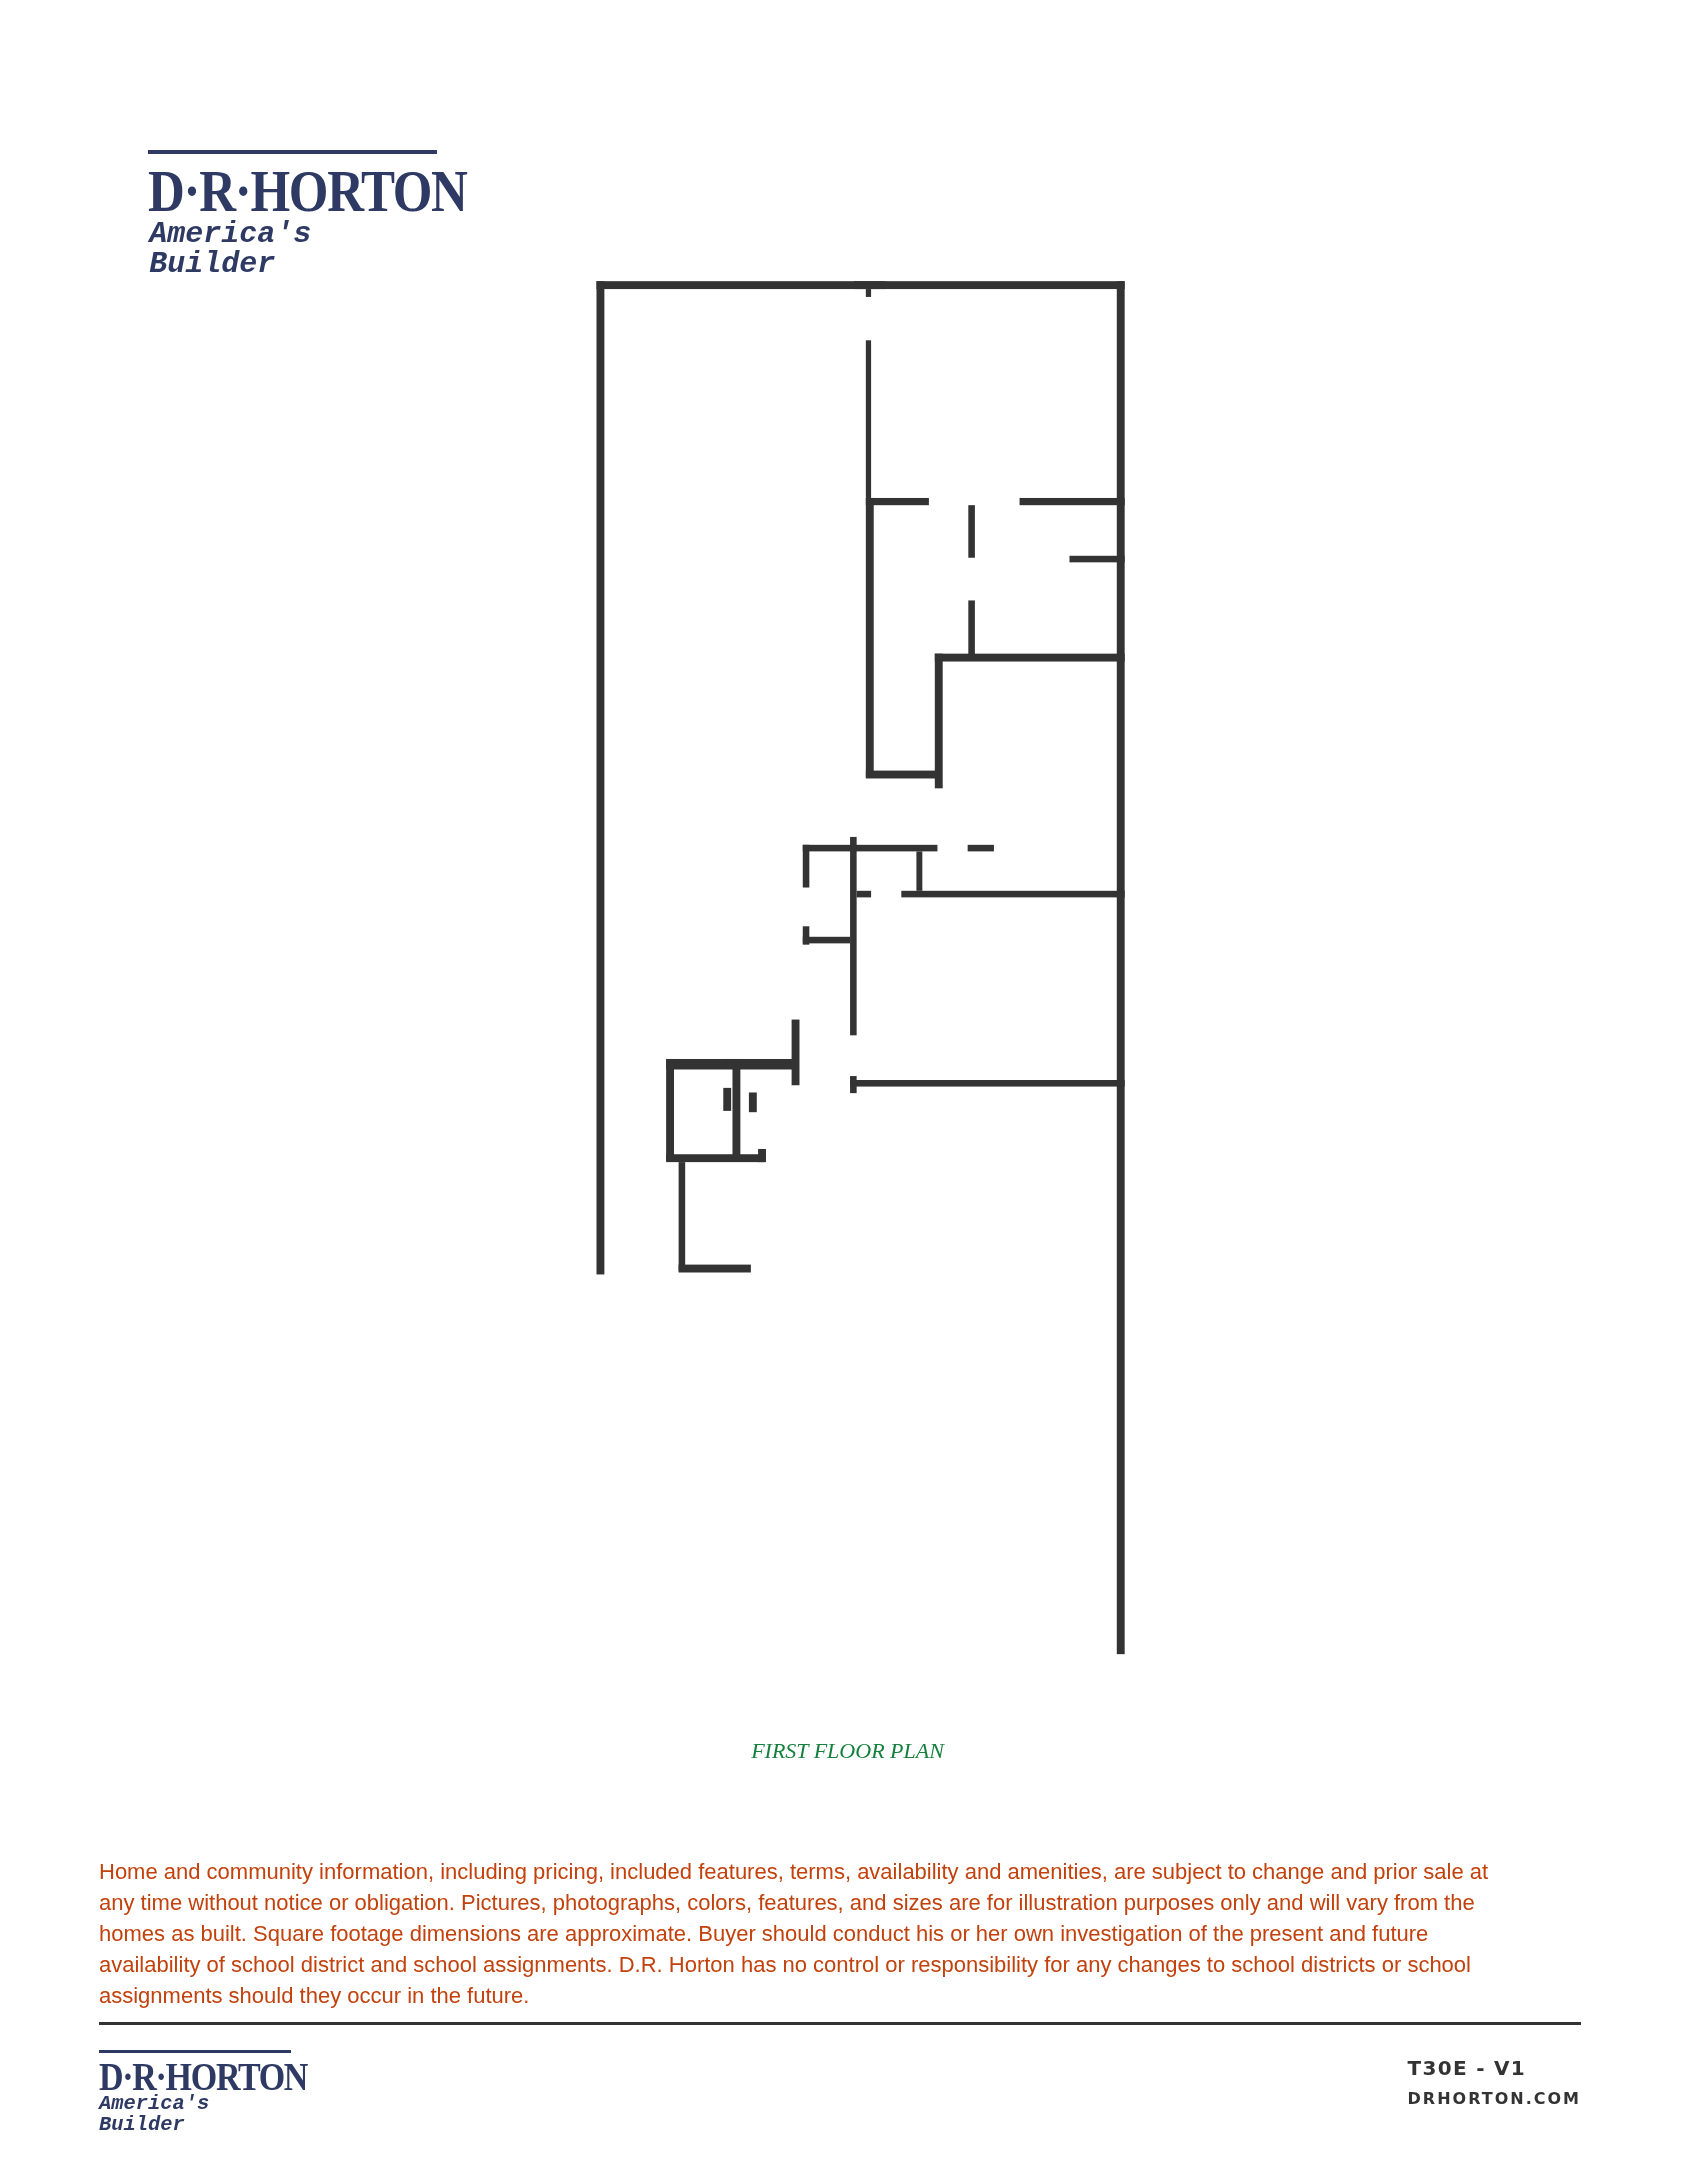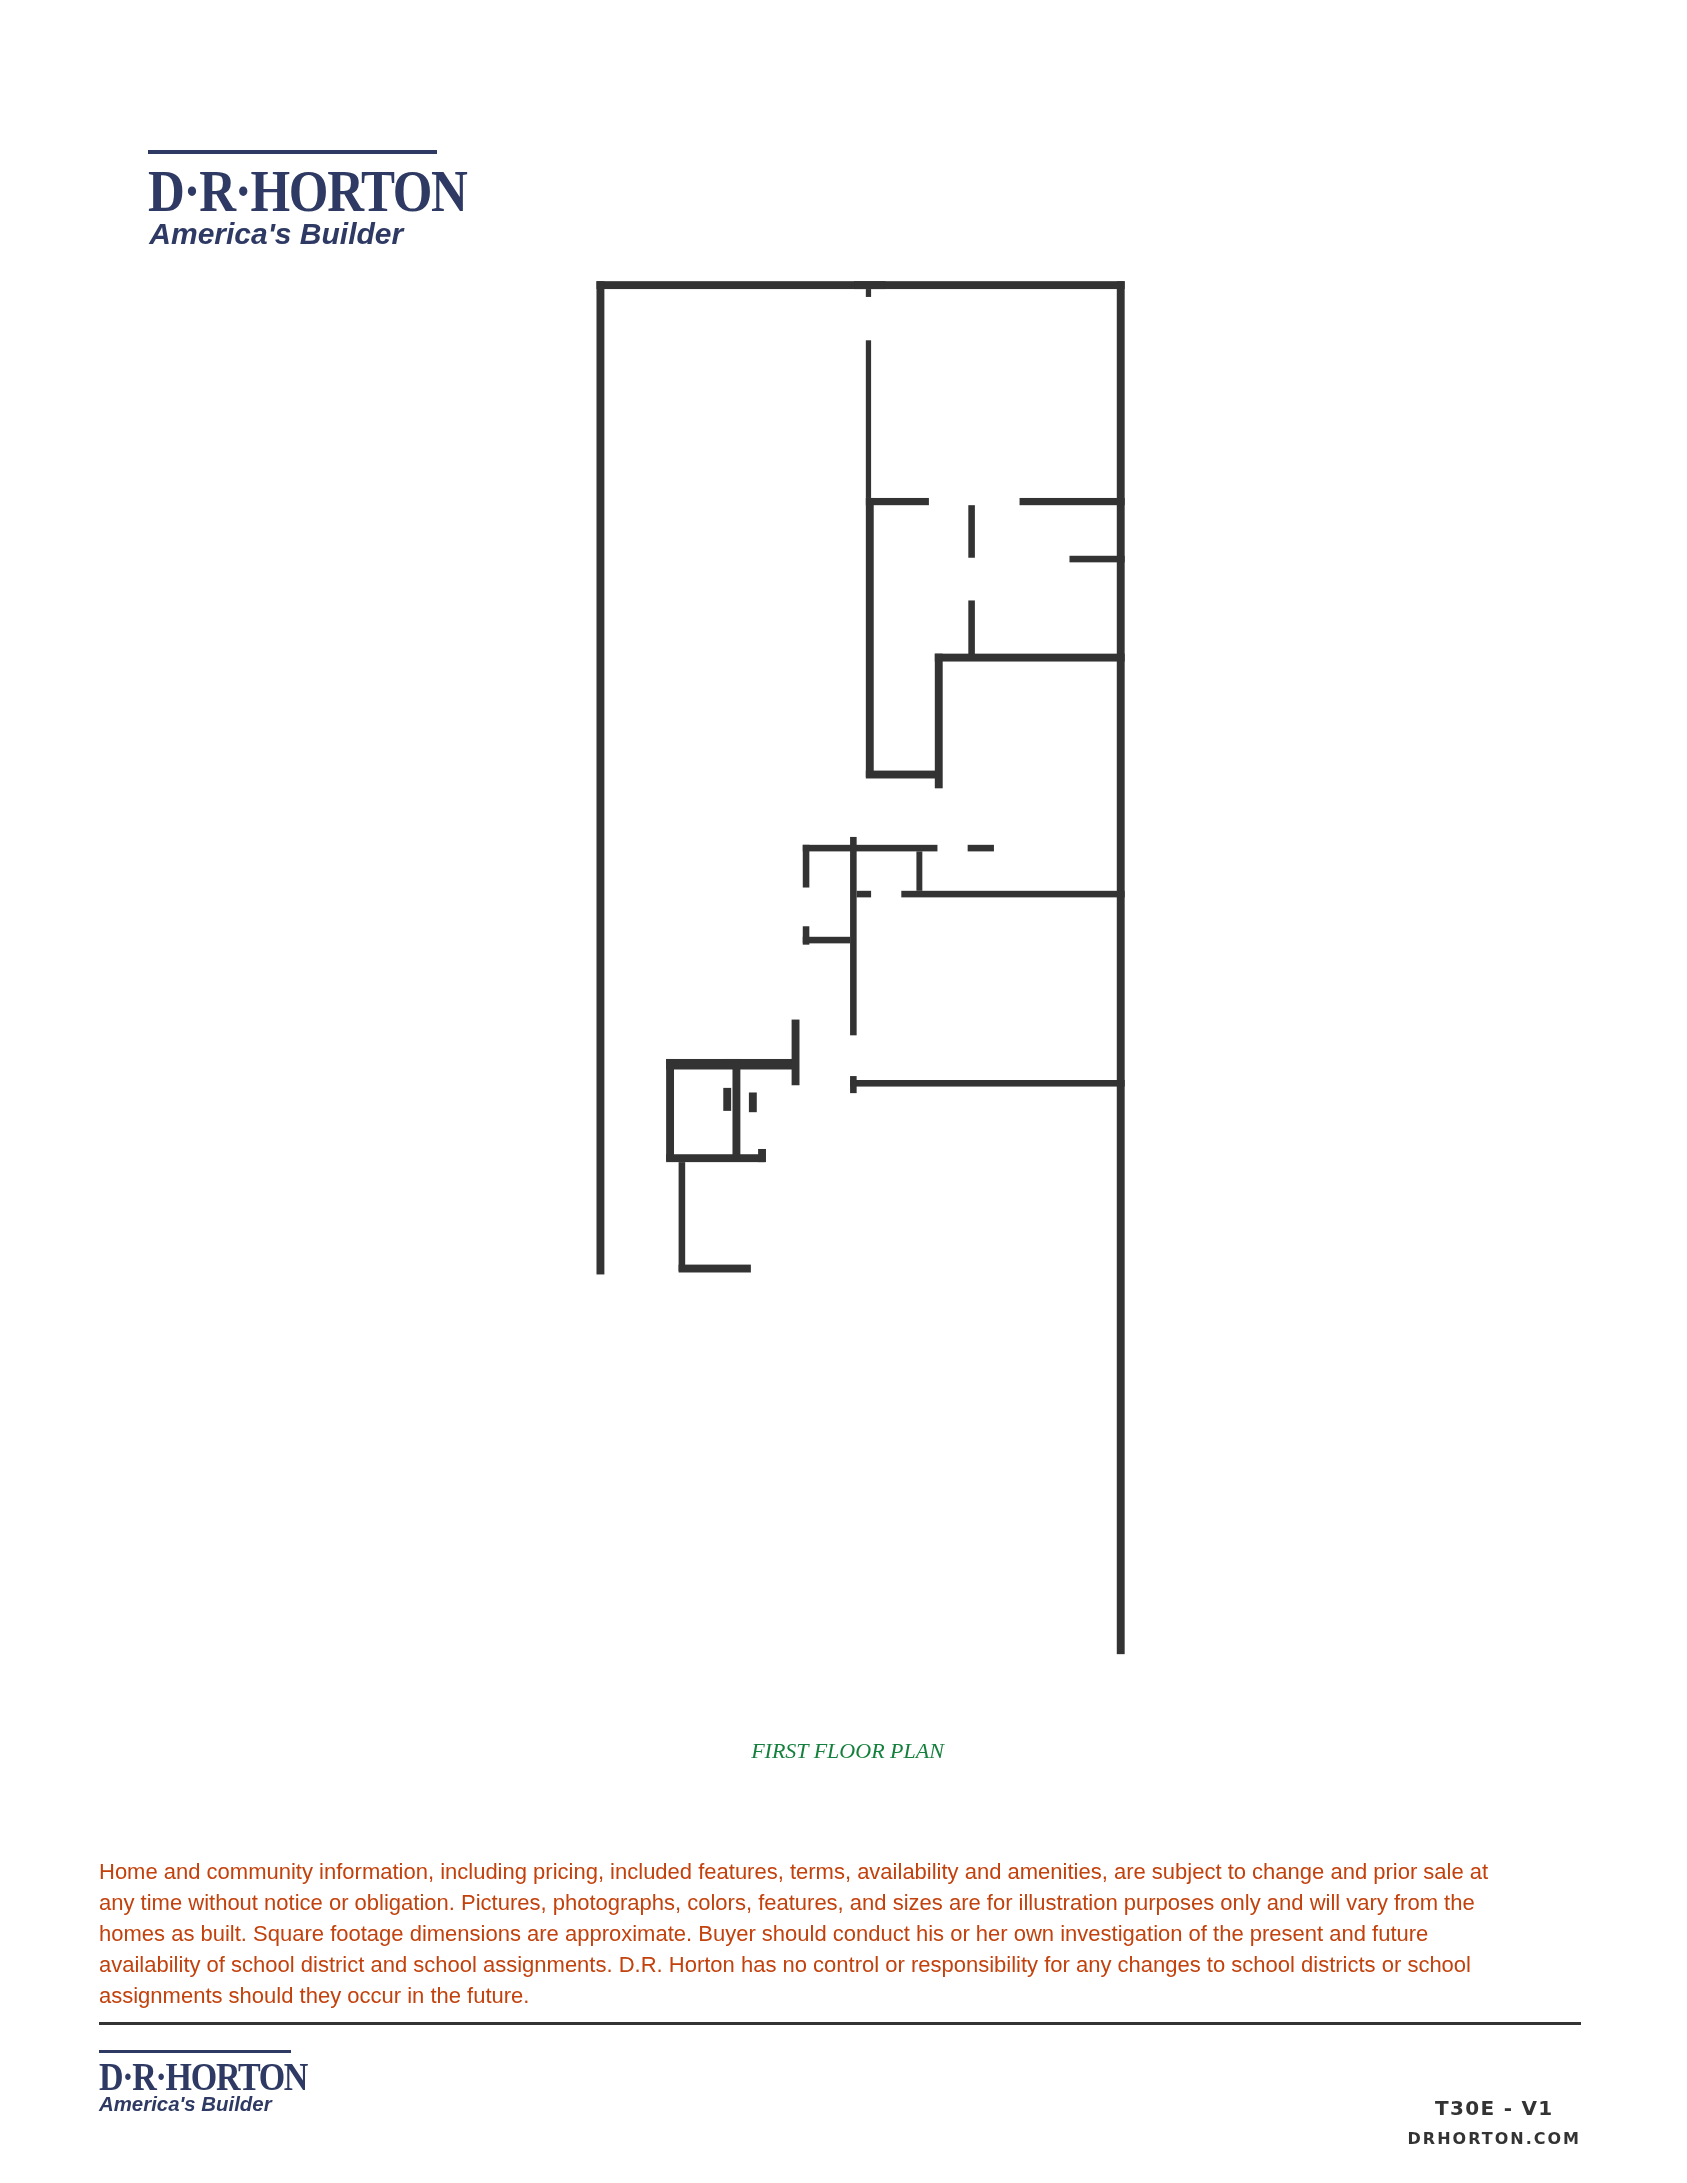--- a/index.html
+++ b/index.html
@@ -1,33 +1,33 @@
 <!DOCTYPE html>
 <html style="font-size:10.5px"><head>
 <meta charset="utf-8">
 <style>
   html, body { margin:0; padding:0; background:#ffffff; }
   body { width:1687px; height:2183px; position:relative; overflow:hidden; font-family:"Liberation Sans", sans-serif; }
   .logo { position:absolute; color:#2e3a63; }
   .logo .bar { background:#2e3a63; }
   .logo .brand { font-family:"Liberation Serif", serif; font-weight:bold; letter-spacing:-1.3px; line-height:1; transform:scaleY(1.15); transform-origin:top left; }
-  .logo .tag { font-family:Liberation Sans, sans-serif; font-style:italic; font-weight:bold; line-height:1; }
+  .logo .tag { font-family:Liberation Mono, monospace; font-style:italic; font-weight:bold; line-height:1; }
   #logo-top { left:148px; top:150px; width:289px; }
   #logo-top .bar { height:4px; width:289px; }
   #logo-top .brand { font-size:51px; margin-top:9.2px; }
   #logo-top .tag { font-size:30px; margin-top:5.3px; padding-left:1.3px; }
   #logo-bottom { left:99px; top:2050px; width:192px; }
   #logo-bottom .bar { height:2.6px; width:192px; }
   #logo-bottom .brand { font-size:34px; margin-top:5.3px; }
   #logo-bottom .tag { font-size:20.4px; margin-top:2.6px; }
   svg#plan { position:absolute; left:0; top:0; }
   .caption { position:absolute; left:4px; width:1687px; top:1738px; text-align:center; font-family:"Liberation Serif", serif; font-style:italic; font-size:22px; color:#15803d; }
   .disclaimer { position:absolute; left:99px; top:1856px; width:1413px; font-size:22px; line-height:31px; color:#c2410c; font-family:"Liberation Sans", sans-serif; }
   .rule { position:absolute; left:99px; top:2022px; width:1482px; height:2.6px; background:#333; }
-  .footer-right { position:absolute; right:106px; top:2056px; text-align:center; font-family:"DejaVu Sans", sans-serif; font-weight:bold; color:#333;margin-top:40px; }
+  .footer-right { position:absolute; right:106px; top:2056px; text-align:left; font-family:"DejaVu Sans", sans-serif; font-weight:bold; color:#333; }
   .footer-right .code { font-size:20px; letter-spacing:1.3px; }
   .footer-right .site { font-size:16px; letter-spacing:2px; margin-top:9.2px; }
 </style>
 </head>
 <body>
 
 <div id="logo-top" class="logo">
   <div class="bar"></div>
   <div class="brand">D·R·HORTON</div>
   <div class="tag">America's Builder</div>

